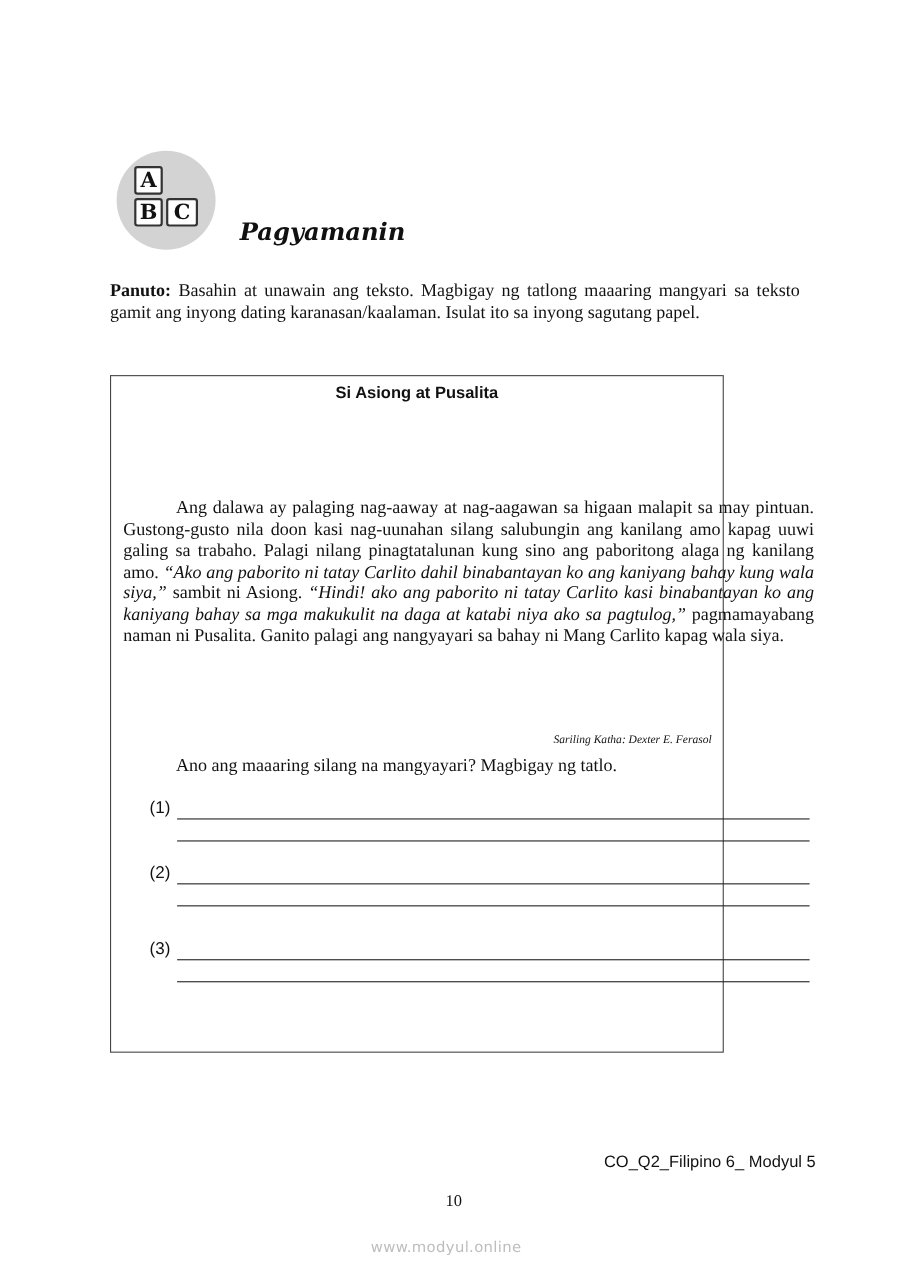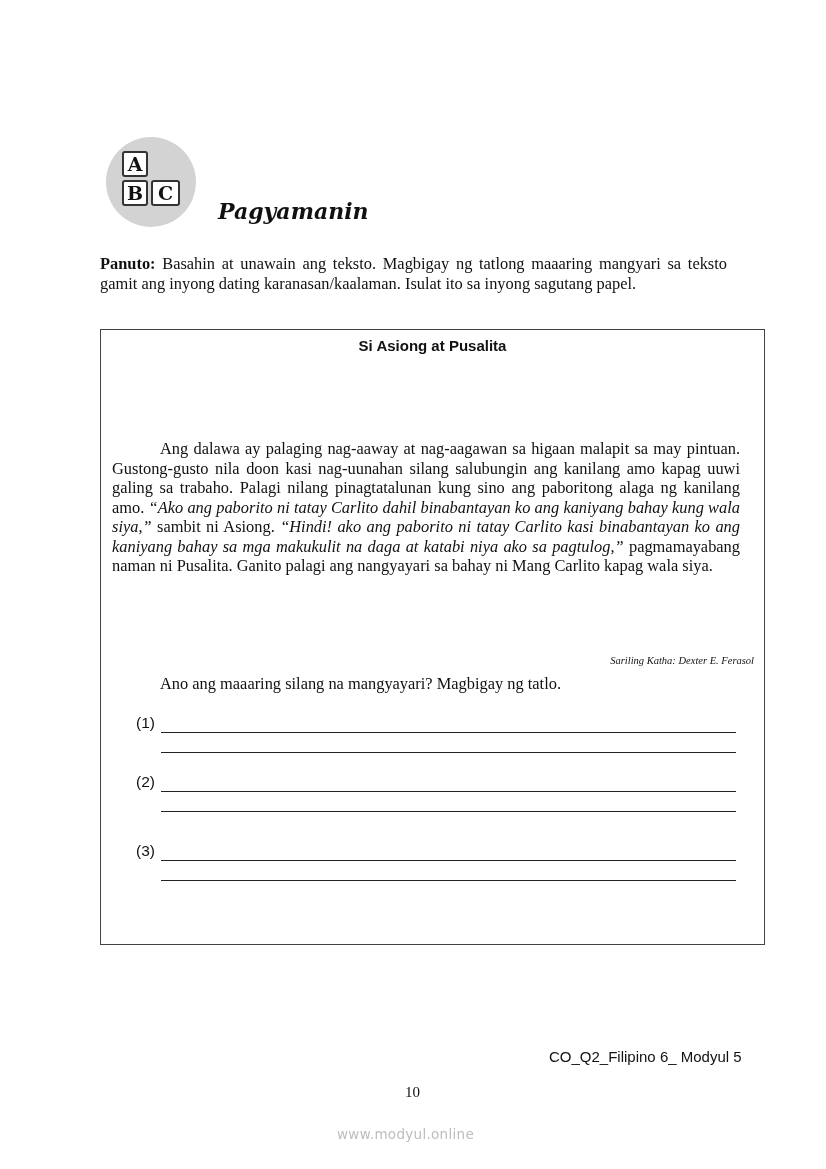--- a/index.html
+++ b/index.html
@@ -12,21 +12,21 @@
   .block.a { left: 16px; top: 14px; }
   .block.b { left: 16px; top: 43px; }
   .block.c { left: 45px; top: 43px; width: 29px; }
   .section-title { position: absolute; left: 218px; top: 166px; font-family: "DejaVu Serif", serif; font-weight: bold; font-style: italic; font-size: 22px; color: #111; margin-top: 32px; }
 
   
   .instruction { position: absolute; left: 100px; top: 254px; width: 627px; font-family: "Liberation Serif", serif; font-size: 16.4px; line-height: 20px; text-align: justify; }
   .instruction b { font-weight: bold; }
 
   
-  .story-box { position: absolute; left: 100px; top: 329px; width: 665px; height: 616px; border: 1.5px solid #444; box-sizing: border-box; }
+  .story-box { position: absolute; left: 100px; top: 341px; width: 558px; height: 616px; border: 1.5px solid #444; box-sizing: border-box; }
   .story-title { position: absolute; left: 0; right: 0; top: 7px; text-align: center; font-family: "Liberation Sans", sans-serif; font-weight: bold; font-size: 15px; }
   .para { position: absolute; left: 11px; width: 628px; font-family: "Liberation Serif", serif; font-size: 16.4px; line-height: 19.5px; text-align: justify; text-indent: 48px; }
   .para i { font-style: italic; }
   .p1 { top: 40px; }
   .p2 { top: 109px; }
   .p3 { top: 276px; }
   .credit { position: absolute; right: 10px; top: 325px; font-family: "Liberation Serif", serif; font-style: italic; font-size: 10.5px; }
   .question { position: absolute; left: 59px; top: 344px; font-family: "Liberation Serif", serif; font-size: 16.4px; }
 
   .answer { position: absolute; left: 35px; width: 602px; }

